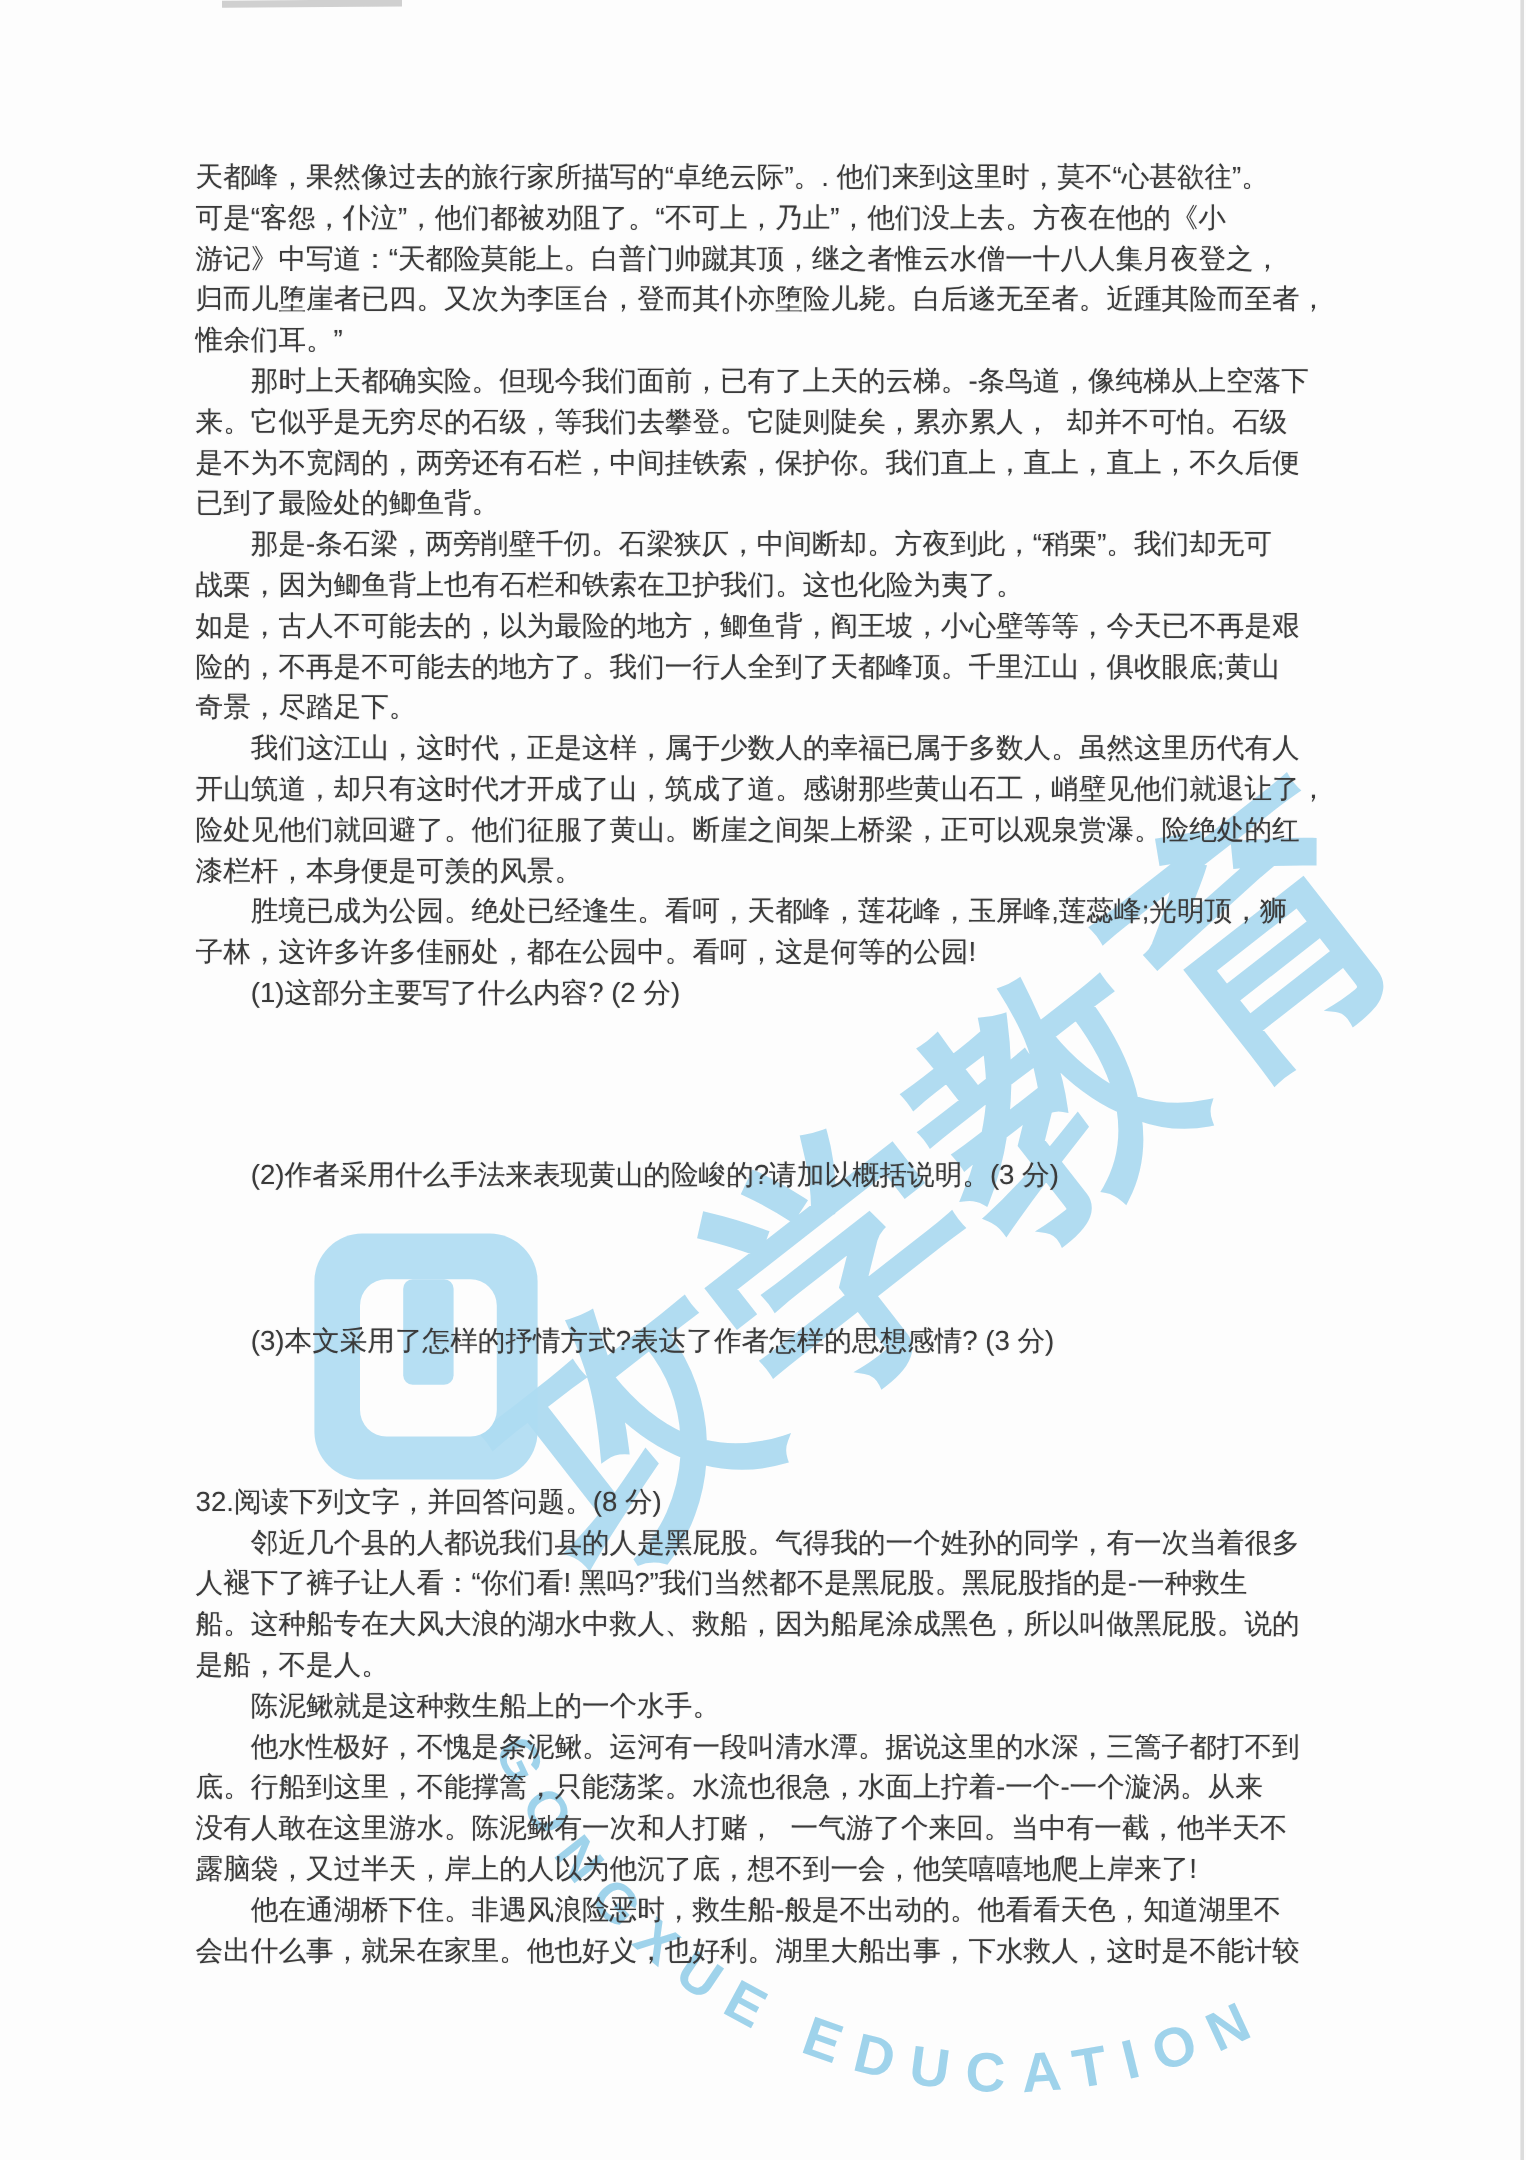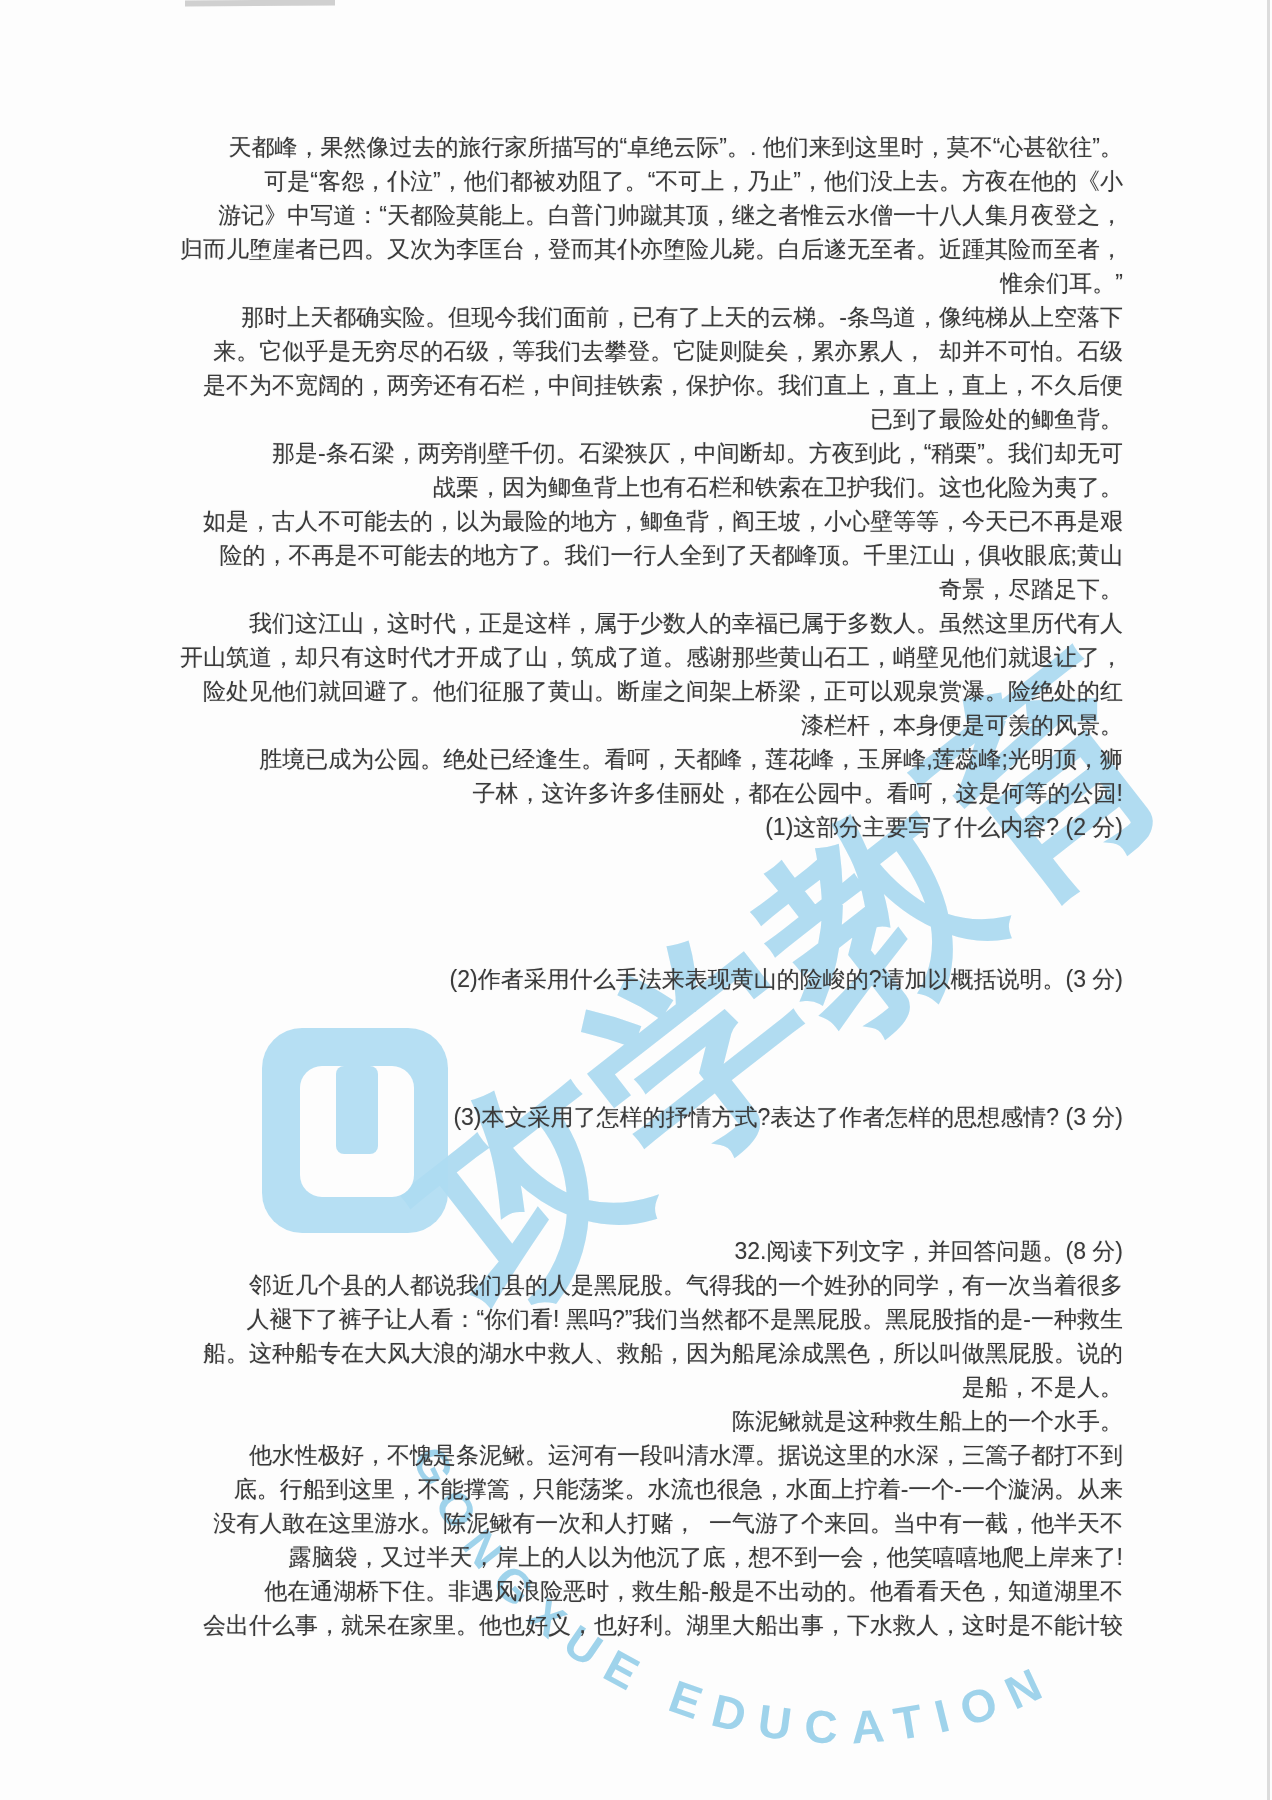--- a/index.html
+++ b/index.html
@@ -28,21 +28,21 @@
     z-index:0;pointer-events:none;
   }
   .textcol{
     position:absolute;left:163px;top:130px;width:960px;
     z-index:1;
     font-size:23px;line-height:34px;
     color:#3a3a3a;
     text-shadow:0 0 1px rgba(60,60,60,.35);
     white-space:pre;
   }
-  .textcol .line{height:34px;overflow:visible;text-align:right;}
+  .textcol .line{height:34px;overflow:visible;}
 </style>
 </head>
 <body>
 
 <div class="page">
 
   <div class="smudge-top"></div>
   <div class="edge-right"></div>
 
   <svg class="watermark" viewBox="0 0 1272 1800" xmlns="http://www.w3.org/2000/svg">

